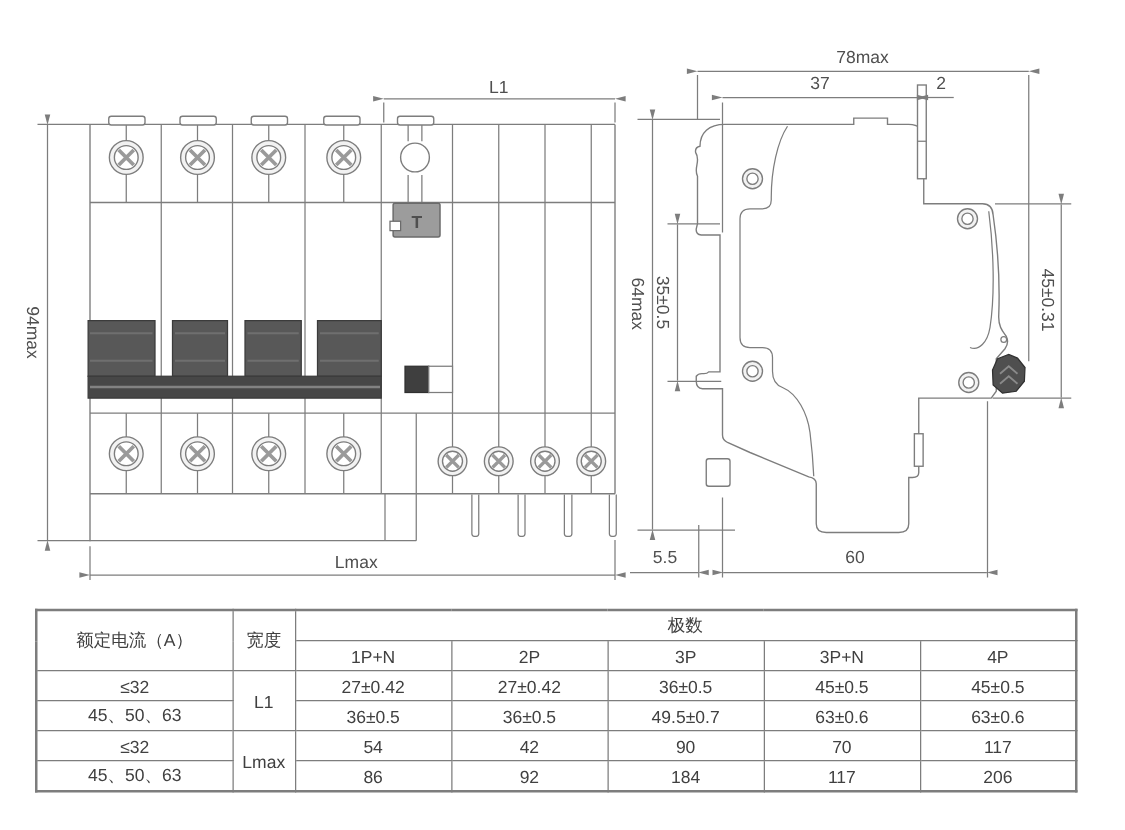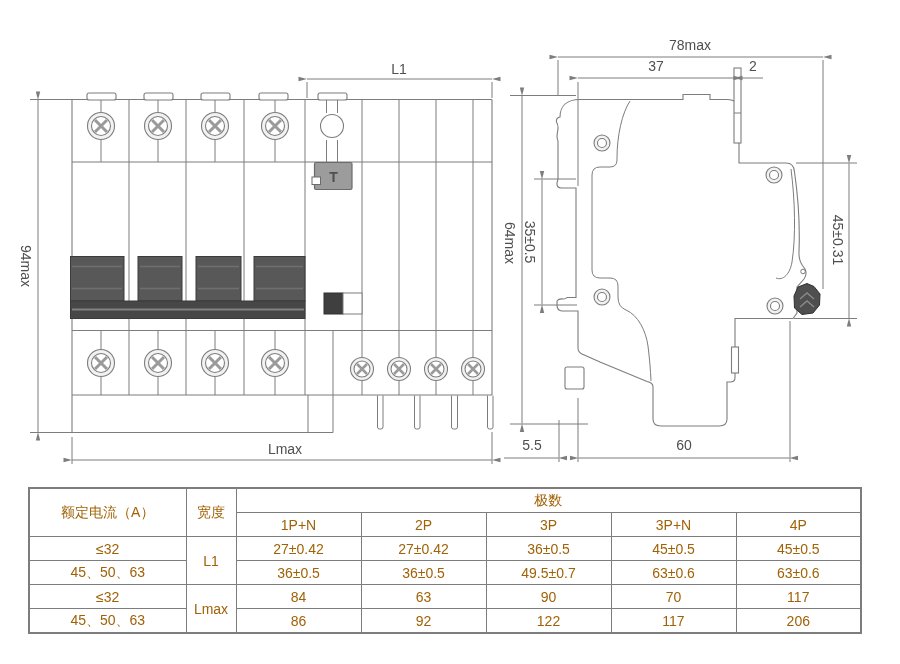--- a/index.html
+++ b/index.html
@@ -6,21 +6,21 @@
   body{width:900px;height:664px;position:relative;font-family:"Liberation Sans",sans-serif;}
   #stage{position:absolute;left:0;top:0;width:900px;height:664px;background:#fff;}
   svg{position:absolute;left:0;top:0;}
   svg text{font-family:"Liberation Sans",sans-serif;font-size:14px;fill:#4f4f4f;}
   .ln{stroke:#7d7d7d;stroke-width:1.1;fill:none;}
   .thin{stroke:#7d7d7d;stroke-width:1;fill:none;}
   .dim{stroke:#7d7d7d;stroke-width:1;fill:none;}
   .whitefill{fill:#ffffff;stroke:#7d7d7d;stroke-width:1.1;}
   .greyfill{fill:#f2f2f2;stroke:#7d7d7d;stroke-width:1.1;}
   table.spec{position:absolute;left:28px;top:487px;width:832px;border-collapse:collapse;table-layout:fixed;
-    border:2px solid #7d7d7d;font-size:14px;color:#a16207;}
+    border:2px solid #7d7d7d;font-size:14px;color:#404040;}
   table.spec td{border:1px solid #7d7d7d;text-align:center;vertical-align:middle;height:23px;padding:0;
     white-space:nowrap;overflow:hidden;}
 </style>
 </head>
 <body>
 
 <div id="stage">
 
 <svg width="900" height="475" viewBox="0 0 900 475">
   <defs>
@@ -300,30 +300,30 @@
     <td>45、50、63</td>
     <td>36±0.5</td>
     <td>36±0.5</td>
     <td>49.5±0.7</td>
     <td>63±0.6</td>
     <td>63±0.6</td>
   </tr>
   <tr>
     <td>≤32</td>
     <td rowspan="2">Lmax</td>
-    <td>84</td>
-    <td>63</td>
+    <td>54</td>
+    <td>42</td>
     <td>90</td>
     <td>70</td>
     <td>117</td>
   </tr>
   <tr>
     <td>45、50、63</td>
     <td>86</td>
     <td>92</td>
-    <td>122</td>
+    <td>184</td>
     <td>117</td>
     <td>206</td>
   </tr>
 </tbody>
     </table>
 
 </div>
 
 </body></html>

